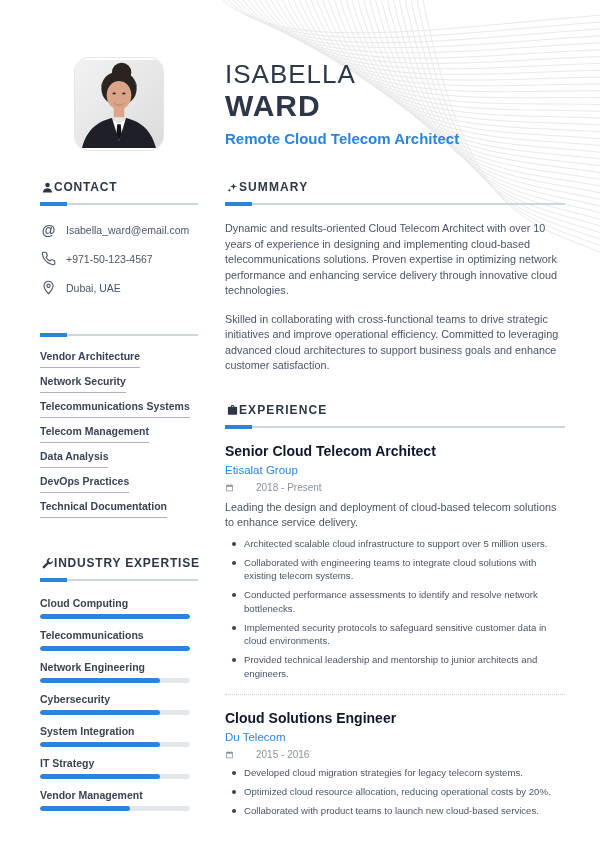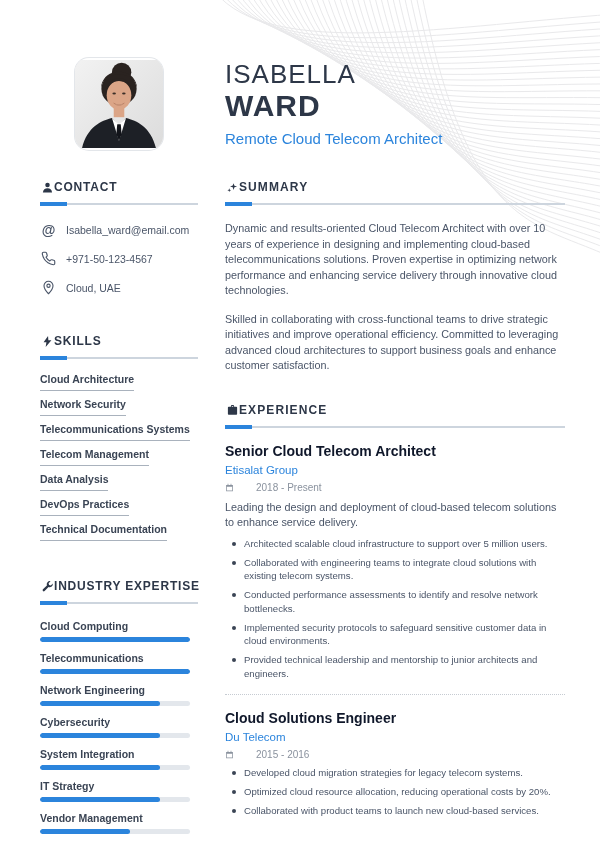--- a/index.html
+++ b/index.html
@@ -41,21 +41,21 @@
   .exp-list { margin-top:16px; }
   .exp-item { margin-bottom:10px; }
   .exp-label { font-size:10.5px; font-weight:bold; color:#3a4454; margin-bottom:5px; }
   .bar-track { width:150px; height:5px; border-radius:3px; background:#e3e7ec; overflow:hidden; }
   .bar-fill { height:100%; border-radius:3px; background:var(--accent); }
 
   
   .main { position:absolute; left:225px; top:60px; width:340px; }
   .first-name { font-size:26px; font-weight:500; letter-spacing:1px; color:#2d3748; line-height:1.1; }
   .last-name { font-size:30px; font-weight:800; letter-spacing:1px; color:#2d3748; line-height:1.15; }
-  .job-title-hdr { margin-top:7px; font-size:15px; font-weight:normal; color:var(--accent); }
+  .job-title-hdr { margin-top:7px; font-size:15px; font-weight:bold; color:var(--accent); }
 
   .summary-sec { margin-top:33px; }
   .summary-text { margin-top:16px; font-size:10.8px; line-height:1.44; color:#4a5568; }
   .summary-text + .summary-text { margin-top:13px; }
 
   .experience-sec { margin-top:29px; }
   .job { margin-top:15px; }
   .job-name { font-size:14px; font-weight:bold; color:#0f172a; }
   .job-company { margin-top:5px; font-size:11.5px; font-weight:normal; color:var(--accent); }
   .job-period { margin-top:6px; display:flex; align-items:center; gap:22px; font-size:10px; color:#8a929e; }
@@ -166,39 +166,31 @@
           </span>
           <span class="contact-text">+971-50-123-4567</span>
         </div>
         <div class="contact-item">
           <span class="cic">
             <svg viewBox="0 0 24 24" fill="none" stroke="#4a5568" stroke-width="1.8" stroke-linecap="round" stroke-linejoin="round">
               <path d="M12 2a7.2 7.2 0 0 0-7.2 7.2C4.8 14.5 12 22 12 22s7.2-7.5 7.2-12.8A7.2 7.2 0 0 0 12 2z"></path>
               <circle cx="12" cy="9.2" r="2.6"></circle>
             </svg>
           </span>
-          <span class="contact-text">Cloud, UAE</span>
+          <span class="contact-text">Dubai, UAE</span>
         </div>
       </div>
     </div>
 
     <div class="section-gap">
-      <div class="sec-head">
-        <span class="ic">
-          <svg viewBox="0 0 24 24" fill="#2d3748">
-              <path d="M13 2 4.8 13.2H10L8.6 22 19.2 9.6h-5.6L13 2z"></path>
-            </svg>
-        </span>
-        <span class="sec-title">SKILLS</span>
-      </div>
       <div class="rule"></div>
 
       <div class="skill-list">
 
-          <div class="skill-item">Cloud Architecture</div>
+          <div class="skill-item">Vendor Architecture</div>
 
           <div class="skill-item">Network Security</div>
 
           <div class="skill-item">Telecommunications Systems</div>
 
           <div class="skill-item">Telecom Management</div>
 
           <div class="skill-item">Data Analysis</div>
 
           <div class="skill-item">DevOps Practices</div>

